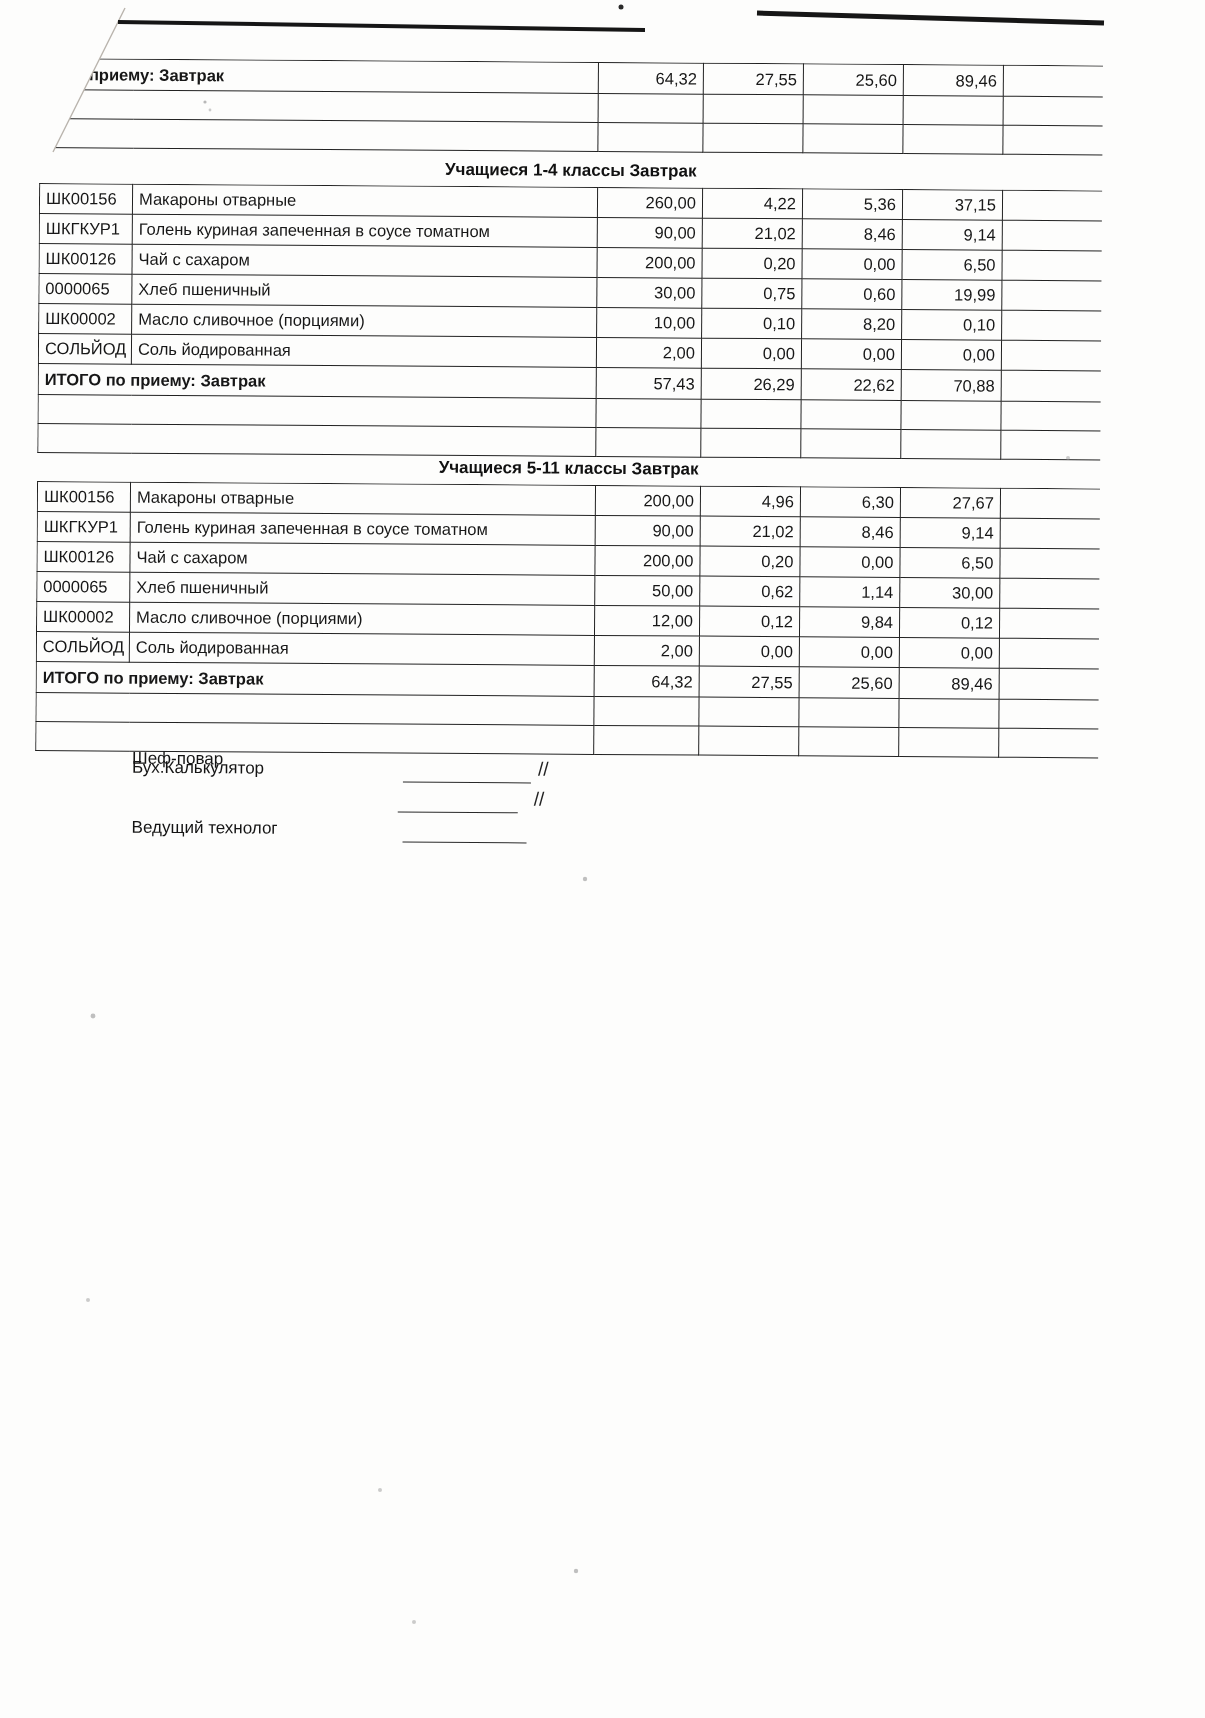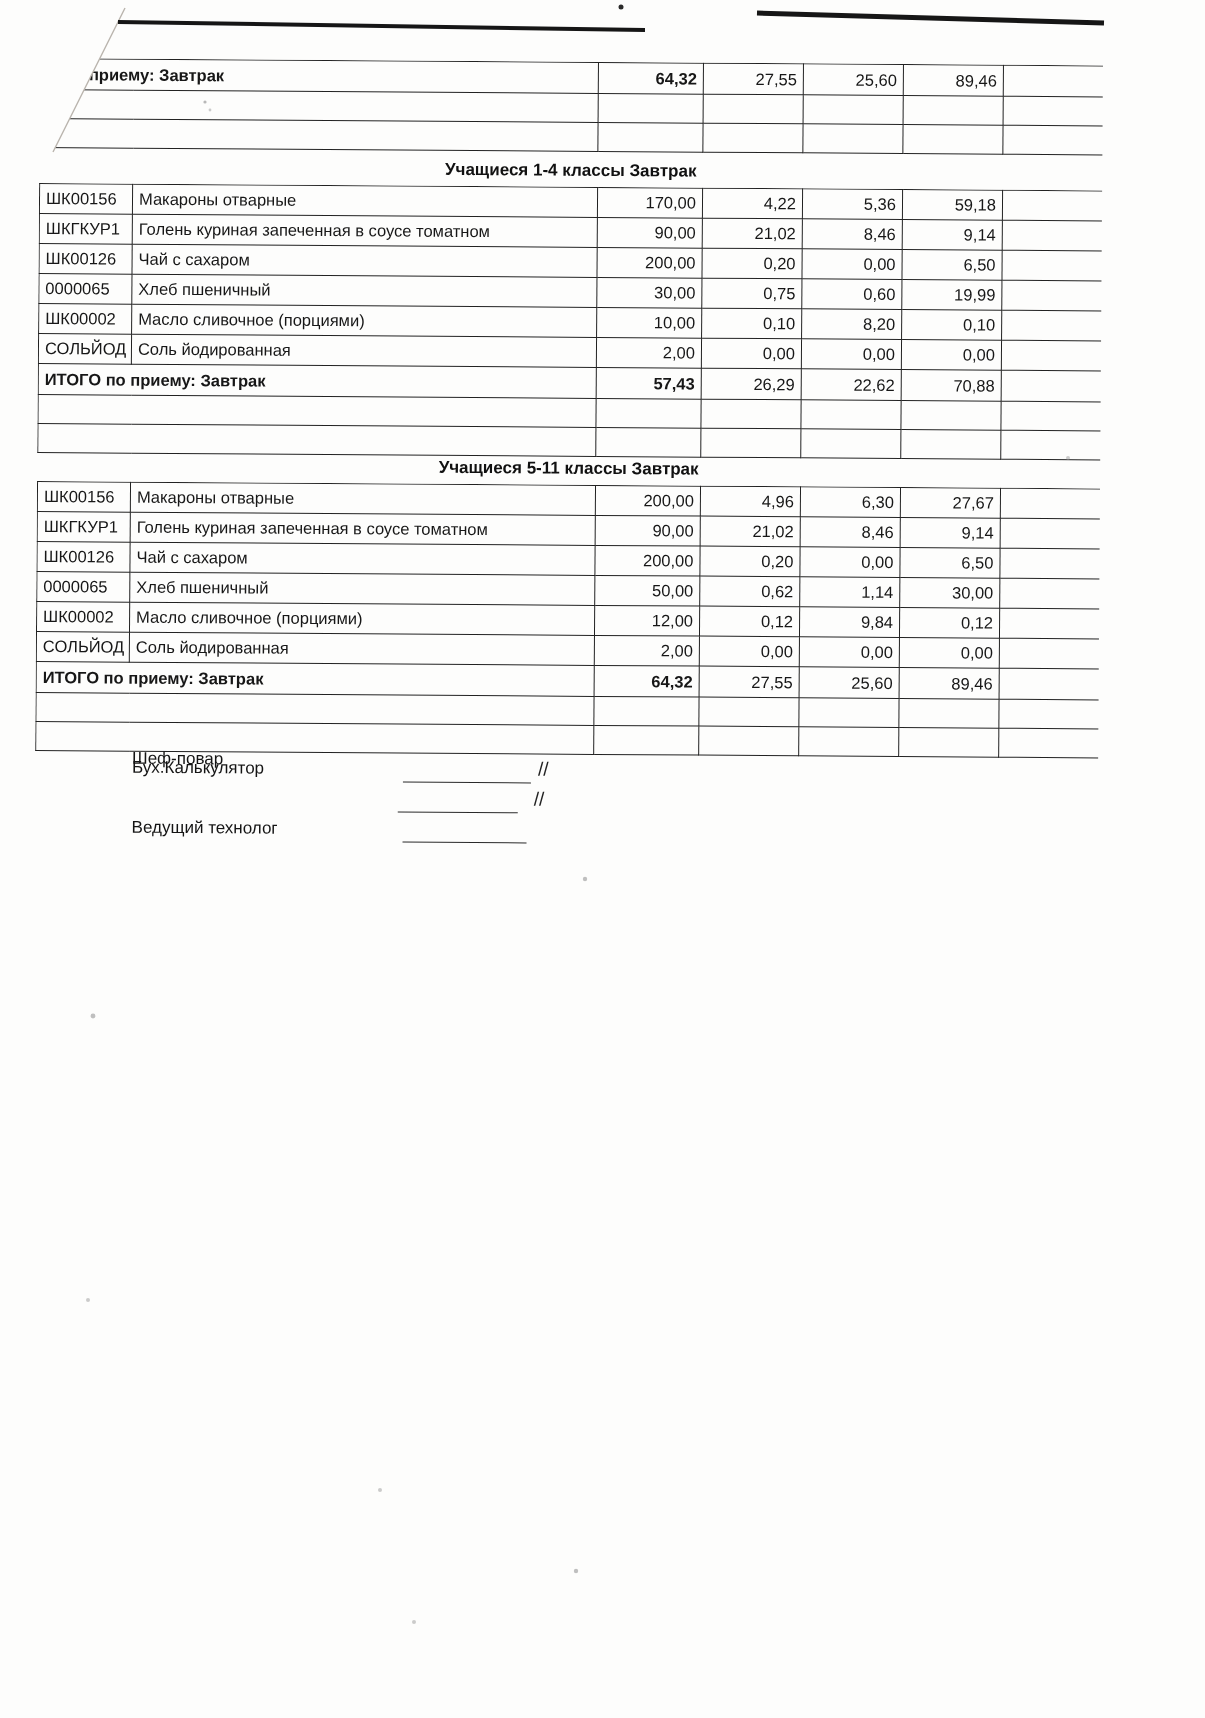--- a/index.html
+++ b/index.html
@@ -23,21 +23,21 @@
   tr.e  { height:29px; }
   td.name { padding-left:8px; }
   td.num { text-align:right; }
   td.c1 { padding-right:18px; }
   td.c2 { padding-right:10px;text-align:right; }
   td.c3 { padding-right:7px; }
   td.c4 { padding-right:11px;border-radius:7px; }
   td.c5 { padding-right:66px; }
   td.total-lbl { font-weight:bold; }
   td.carry-lbl { font-weight:bold; padding-left:60px; }
-  .b { font-weight:bold; }
+  .b { font-weight:normal; }
   .sig-label { position:absolute; font-size:17px; color:#141414; }
   .sig-line  { position:absolute; border-top:1.6px solid #2a2a2a; }
   .sig-mark  { position:absolute; font-size:19px; color:#222; }
   .overlay { position:absolute; left:0; top:0; pointer-events:none; }
 </style>
 </head>
 <body>
 
 <div class="page">
   <div class="rot">
@@ -91,24 +91,24 @@
             <col style="width:105px">
           <col style="width:100px">
             <col style="width:100px">
             <col style="width:100px">
             <col style="width:170px">
         </colgroup>
         <tbody>
             <tr class="r">
           <td>ШК00156</td>
           <td class="name">Макароны отварные</td>
-          <td class="num c1">170,00</td>
+          <td class="num c1">260,00</td>
           <td class="num c2">4,22</td>
           <td class="num c3">5,36</td>
-          <td class="num c4">59,18</td>
+          <td class="num c4">37,15</td>
           <td class="num c5">228,6</td>
         </tr>
         <tr class="r">
           <td>ШКГКУР1</td>
           <td class="name">Голень куриная запеченная в соусе томатном</td>
           <td class="num c1">90,00</td>
           <td class="num c2">21,02</td>
           <td class="num c3">8,46</td>
           <td class="num c4">9,14</td>
           <td class="num c5">172,0</td>

